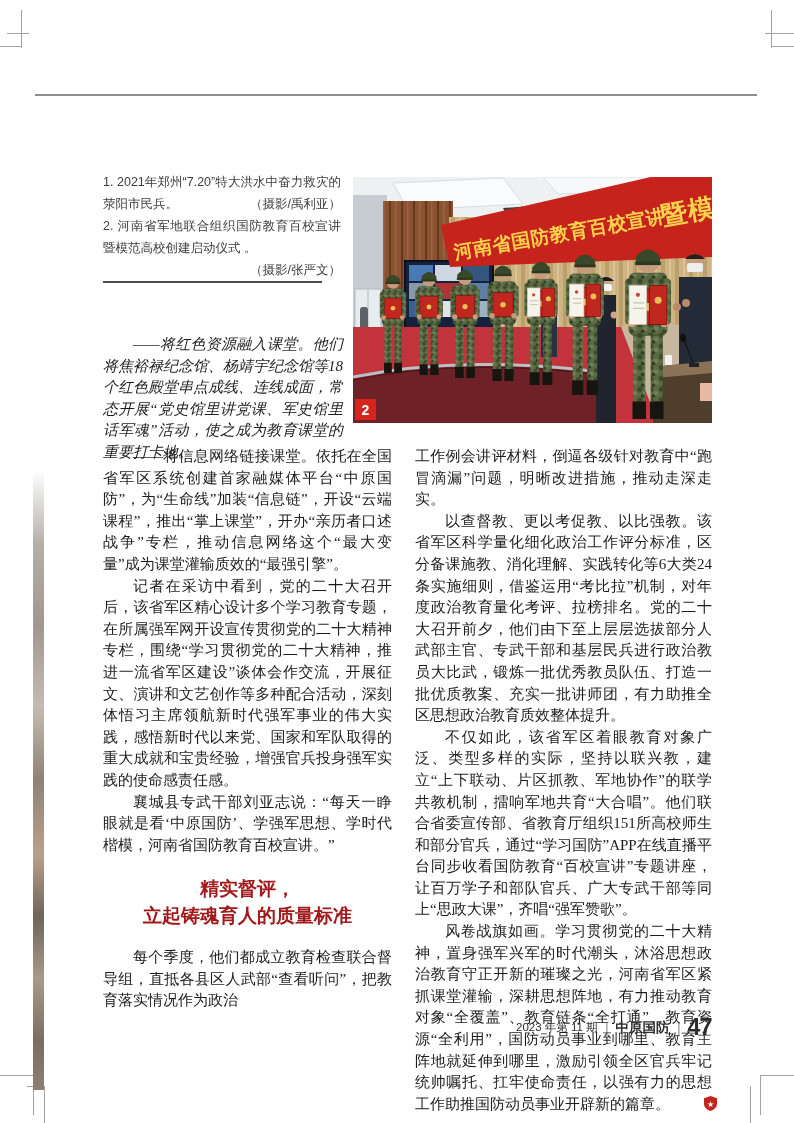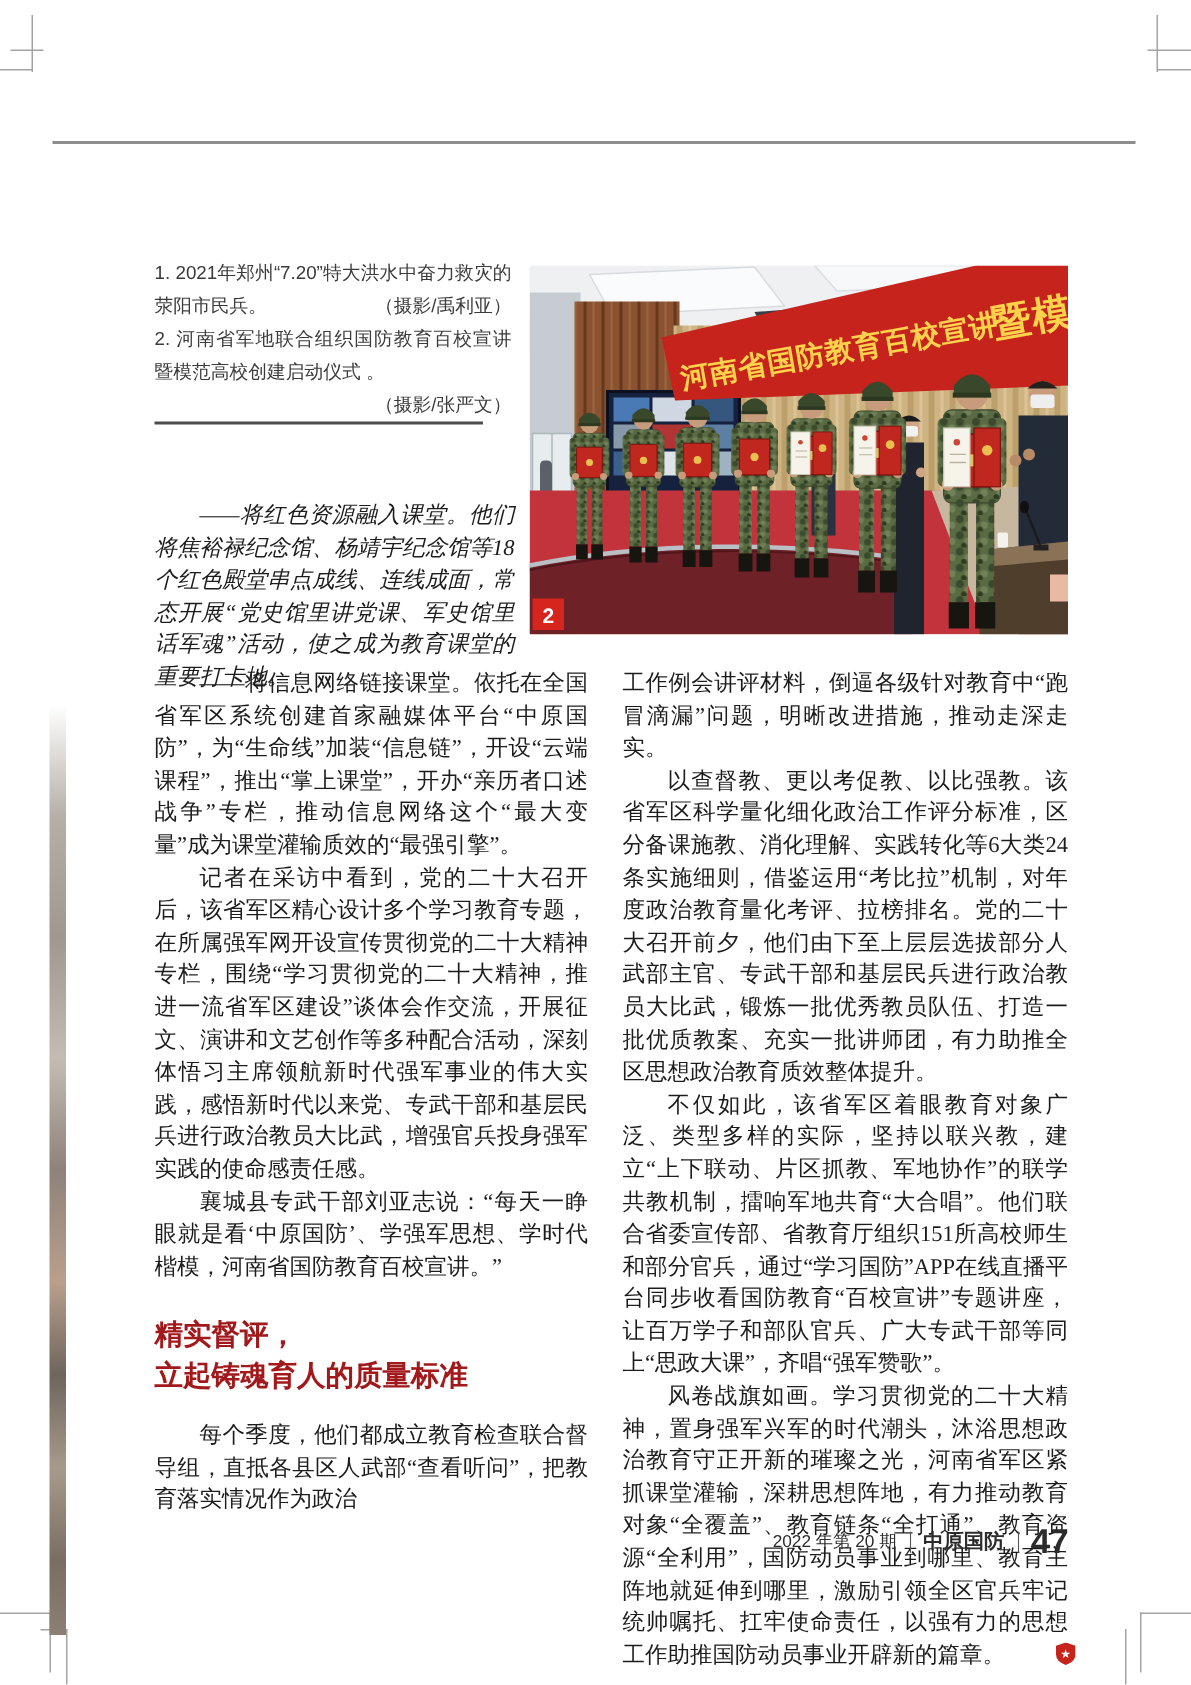--- a/index.html
+++ b/index.html
@@ -29,22 +29,22 @@
   .photo{position:absolute;left:353px;top:177px;width:359px;height:246px;margin:0;overflow:hidden;}
   .photo svg{display:block;}
 
   
   .col{position:absolute;font-size:15px;line-height:21.6px;text-align:justify;}
   .col p{margin:0;text-indent:2em;}
   .col p.no-indent{text-indent:0;}
   .col-narrow{left:103px;top:334px;width:240px;font-style:italic;}
   .col-left{left:103px;top:446px;width:289px;}
   .col-right{left:415px;top:446px;width:297px;}
-  .section-heading{margin:21px 0 16px;color:#a2191c;
-    font-family:Liberation Sans, sans-serif;font-size:19px;line-height:27px;font-weight:700;}
+  .section-heading{margin:21px 0 16px;text-align:center;color:#a2191c;
+    font-family:Liberation Mono, monospace;font-size:19px;line-height:27px;font-weight:700;}
   .section-heading span{display:block;}
   .end-mark{display:inline-block;width:13px;height:15px;margin-left:4px;vertical-align:-2px;}
 
   
   .footer{position:absolute;top:1014px;right:82px;display:flex;align-items:center;
     font-family:"Liberation Sans","DejaVu Sans",sans-serif;color:#2c2c2c;font-size:11.5px;}
   .footer .sep{margin:0 7px;color:#555;font-size:15px;font-weight:300;transform:scaleX(.6);}
   .footer .mag{font-weight:700;font-size:13.5px;}
   .footer .pagenum{font-weight:700;font-size:23px;letter-spacing:-.5px;}
 </style>
@@ -215,21 +215,21 @@
       </g>
     </svg>
   </figure>
 
   <div class="col col-narrow">
     <p>——将红色资源融入课堂。他们将焦裕禄纪念馆、杨靖宇纪念馆等18个红色殿堂串点成线、连线成面，常态开展“党史馆里讲党课、军史馆里话军魂”活动，使之成为教育课堂的重要打卡地。</p>
   </div>
 
   <div class="col col-left">
     <p>——将信息网络链接课堂。依托在全国省军区系统创建首家融媒体平台“中原国防”，为“生命线”加装“信息链”，开设“云端课程”，推出“掌上课堂”，开办“亲历者口述战争”专栏，推动信息网络这个“最大变量”成为课堂灌输质效的“最强引擎”。</p>
-    <p>记者在采访中看到，党的二十大召开后，该省军区精心设计多个学习教育专题，在所属强军网开设宣传贯彻党的二十大精神专栏，围绕“学习贯彻党的二十大精神，推进一流省军区建设”谈体会作交流，开展征文、演讲和文艺创作等多种配合活动，深刻体悟习主席领航新时代强军事业的伟大实践，感悟新时代以来党、专武干部和基层民兵进行政治教员大比武，增强官兵投身强军实践的使命感责任感。</p>
+    <p>记者在采访中看到，党的二十大召开后，该省军区精心设计多个学习教育专题，在所属强军网开设宣传贯彻党的二十大精神专栏，围绕“学习贯彻党的二十大精神，推进一流省军区建设”谈体会作交流，开展征文、演讲和文艺创作等多种配合活动，深刻体悟习主席领航新时代强军事业的伟大实践，感悟新时代以来党、国家和军队取得的重大成就和宝贵经验，增强官兵投身强军实践的使命感责任感。</p>
     <p>襄城县专武干部刘亚志说：“每天一睁眼就是看‘中原国防’、学强军思想、学时代楷模，河南省国防教育百校宣讲。”</p>
     <h2 class="section-heading">
       <span>精实督评，</span>
       <span>立起铸魂育人的质量标准</span>
     </h2>
     <p>每个季度，他们都成立教育检查联合督导组，直抵各县区人武部“查看听问”，把教育落实情况作为政治</p>
   </div>
 
   <div class="col col-right">
     <p class="no-indent">工作例会讲评材料，倒逼各级针对教育中“跑冒滴漏”问题，明晰改进措施，推动走深走实。</p>
@@ -237,20 +237,20 @@
     <p>不仅如此，该省军区着眼教育对象广泛、类型多样的实际，坚持以联兴教，建立“上下联动、片区抓教、军地协作”的联学共教机制，擂响军地共育“大合唱”。他们联合省委宣传部、省教育厅组织151所高校师生和部分官兵，通过“学习国防”APP在线直播平台同步收看国防教育“百校宣讲”专题讲座，让百万学子和部队官兵、广大专武干部等同上“思政大课”，齐唱“强军赞歌”。</p>
     <p>
       <span>风卷战旗如画。学习贯彻党的二十大精神，置身强军兴军的时代潮头，沐浴思想政治教育守正开新的璀璨之光，河南省军区紧抓课堂灌输，深耕思想阵地，有力推动教育对象“全覆盖”、教育链条“全打通”、教育资源“全利用”，国防动员事业到哪里、教育主阵地就延伸到哪里，激励引领全区官兵牢记统帅嘱托、扛牢使命责任，以强有力的思想工作助推国防动员事业开辟新的篇章。</span><span class="end-mark"><svg width="13" height="15" viewBox="0 0 13 15">
             <path d="M6.5,0 L13,2.2 V8 Q13,12.6 6.5,15 Q0,12.6 0,8 V2.2 Z" fill="#c5231c"></path>
             <text x="6.5" y="10.5" text-anchor="middle" font-size="8" fill="#ffffff">★</text>
           </svg></span>
     </p>
   </div>
 
   <div class="footer">
-    <span>2022 年第 20 期</span>
+    <span>2023 年第 11 期</span>
     <span class="sep">|</span>
     <span class="mag">中原国防</span>
     <span class="sep">|</span>
     <span class="pagenum">47</span>
   </div>
 
 </div>
 
 </body></html>

